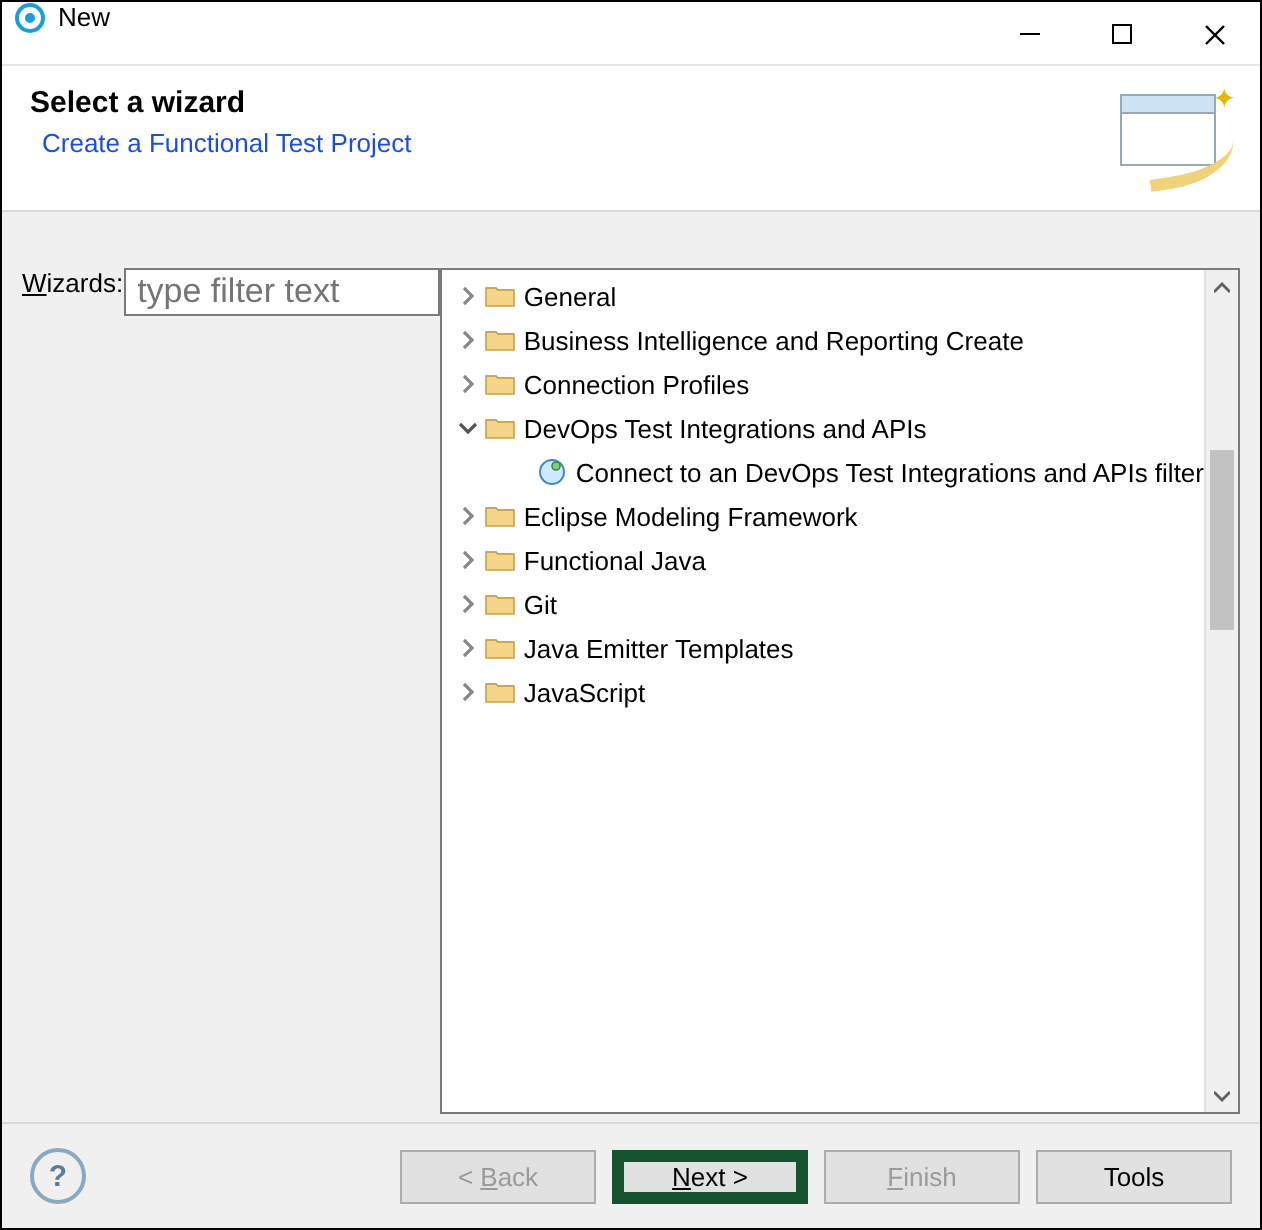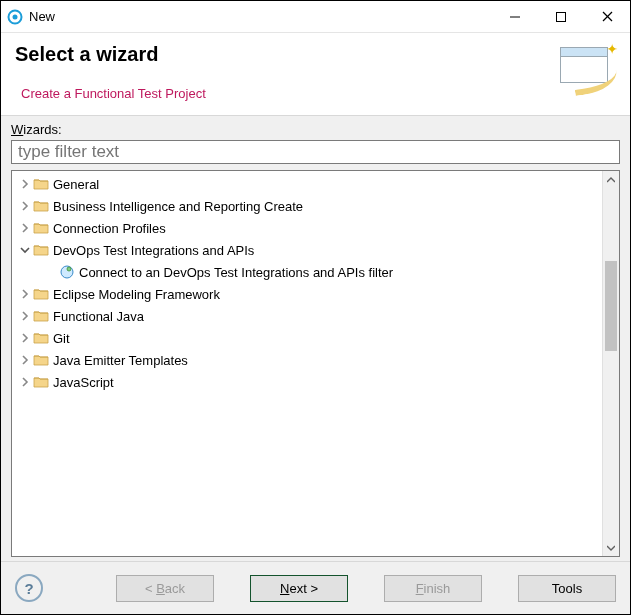--- a/index.html
+++ b/index.html
@@ -13,21 +13,21 @@
     height: 615px;
     border: 1px solid #000;
     display: flex;
     flex-direction: column;
     overflow: hidden;
   }
   
   .titlebar {
     height: 32px;
     display: flex;
-    align-items: center;
+    align-items: flex-start;
     padding: 0 0 0 6px;
     background: #fff;
     border-bottom: 1px solid #e5e5e5;
   }
   .titlebar-icon {
     width: 16px; height: 16px;
     margin-right: 6px;
     display: inline-flex; align-items:center; justify-content:center;
   }
   .titlebar-title { flex: 0 0 auto; }
@@ -39,22 +39,22 @@
   }
   
   .banner {
     background: #fff;
     padding: 10px 14px 14px 14px;
     display: flex;
     align-items: flex-start;
     border-bottom: 1px solid #d8d8d8;
   }
   .banner-text { flex: 1; }
-  .banner-title { font-size: 20px; font-weight: bold; margin-bottom: 20px; }
-  .banner-subtitle { font-size: 13px; color: #be185d; margin-left: 6px; }
+  .banner-title { font-size: 15px; font-weight: bold; margin-bottom: 4px; }
+  .banner-subtitle { font-size: 13px; color: #1d4ed8; margin-left: 6px; }
   .banner-graphic {
     width: 58px; height: 48px; position: relative;
   }
   .bg-window {
     position:absolute; top:4px; left:2px; width:48px; height:36px;
     border:1px solid #9aa8b2; background:#fff;
   }
   .bg-window::before {
     content:""; position:absolute; top:0; left:0; right:0; height:8px;
     background:#cbe3f5; border-bottom:1px solid #9aa8b2;
@@ -64,23 +64,22 @@
     border-bottom:6px solid #f0d27a; border-radius: 0 0 80% 0 / 0 0 100% 0;
     transform: rotate(-8deg);
   }
   .bg-star {
     position:absolute; top:-2px; right:-2px; color:#e6b800; font-size:14px;
   }
   
   .content {
     flex: 1;
     background: #f0f0f0;
-    padding: 6px 10px 4px 10px;
-    display: flex;
-    flex-direction: column;
+    padding: 28px 10px 4px 10px;
+    display: flex;
     min-height: 0;
   }
   .label { margin-bottom: 3px; }
   .label .mn { text-decoration: underline; }
   .filter-input {
     width: 100%;
     height: 24px;
     padding: 2px 6px;
     font-family: inherit;
     font-size: 17px;
@@ -157,24 +156,23 @@
   .button-bar .spacer { flex:1; }
   .btn {
     min-width: 98px;
     height: 27px;
     border: 1px solid #adadad;
     background: #e1e1e1;
     font-family: inherit;
     font-size: 13px;
     color: #000;
     padding: 0 10px;
-    margin-left: 28px;
   }
   .btn.disabled { color:#9a9a9a; }
-  .btn.primary { border:1px solid #14532d; }
+  .btn.primary { border:6px solid #14532d; }
   .btn .mn { text-decoration: underline; }
 </style>
 </head>
 <body>
 
 <div class="titlebar">
   <span class="titlebar-icon">
     <svg viewBox="0 0 16 16" width="16" height="16">
       <circle cx="8" cy="8" r="6.5" fill="none" stroke="#1b9dd9" stroke-width="2"></circle>
       <circle cx="8" cy="8" r="2.5" fill="#1b9dd9"></circle>

